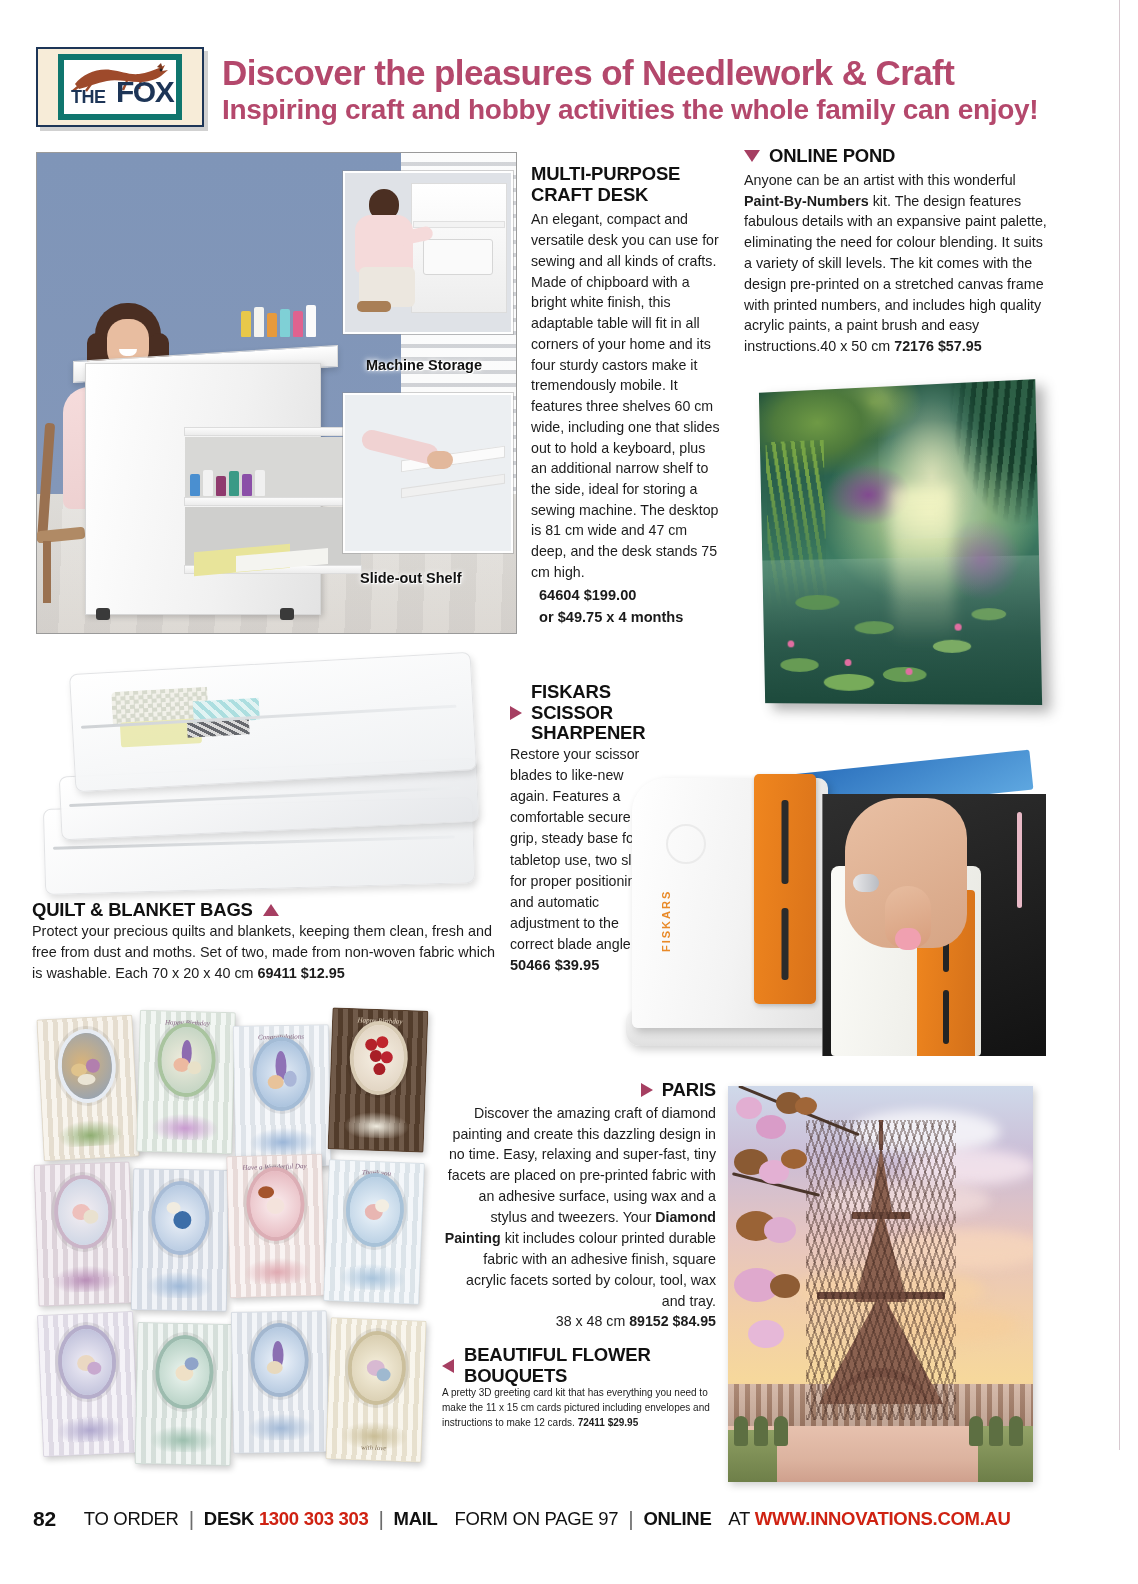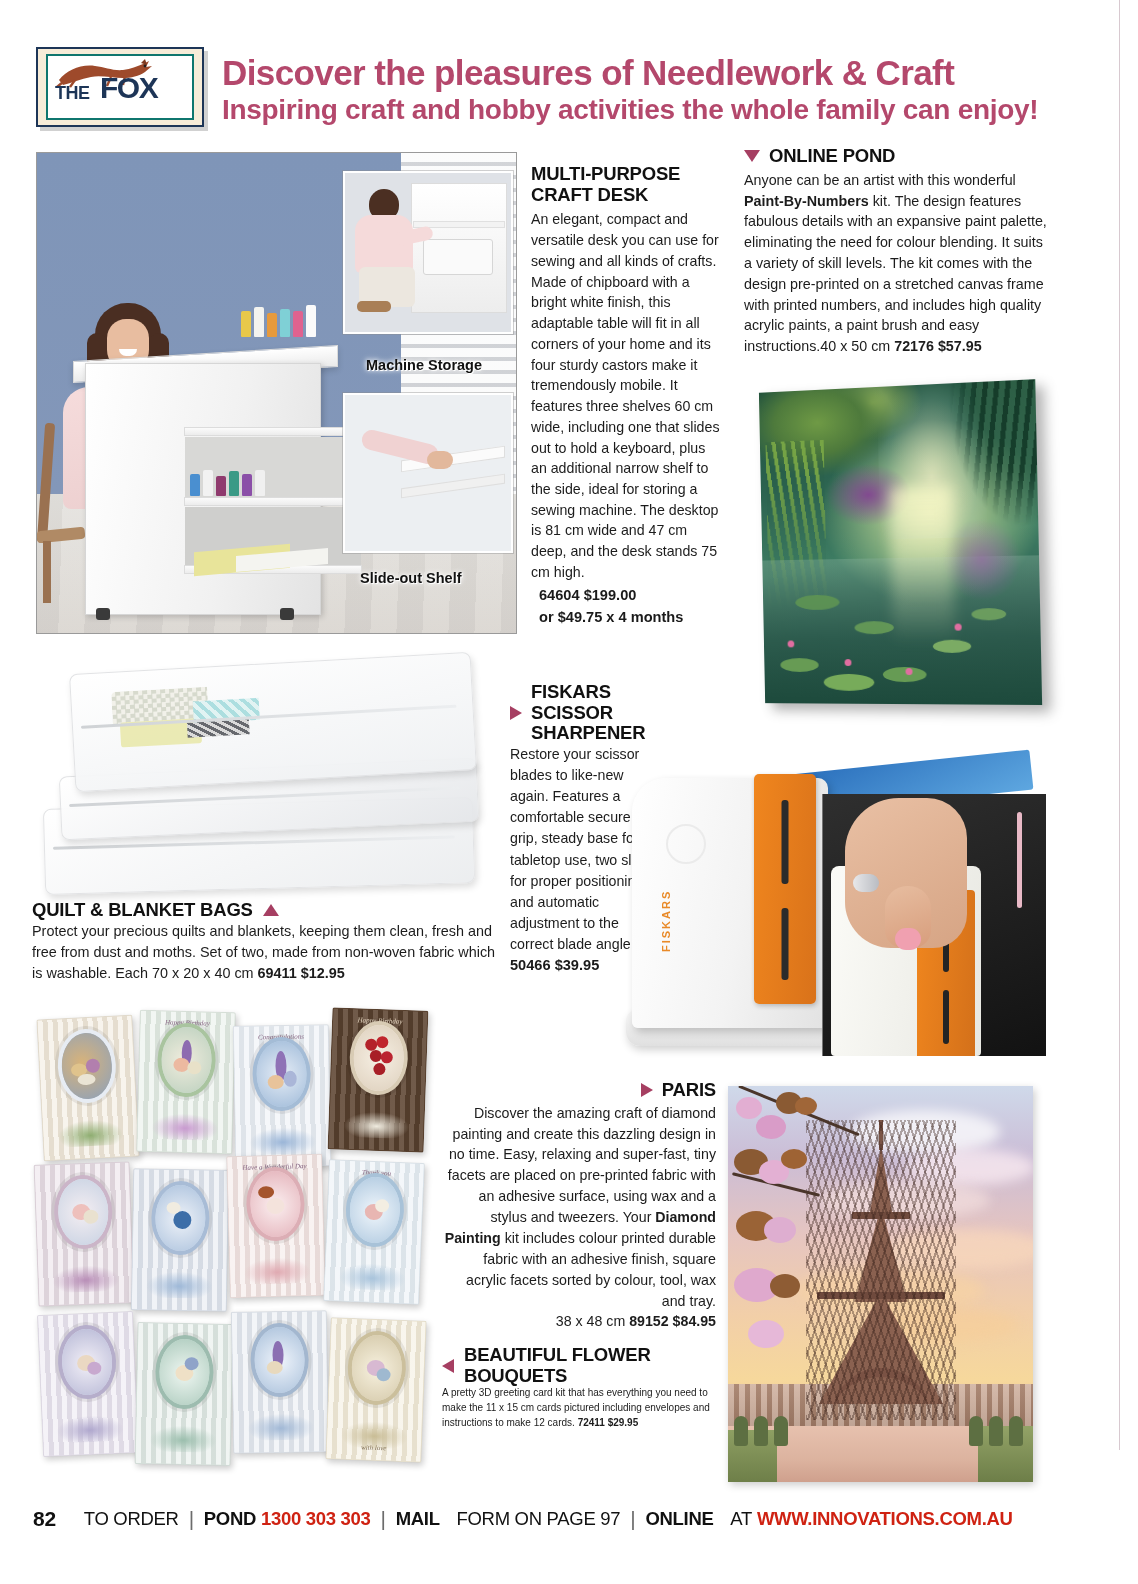--- a/index.html
+++ b/index.html
@@ -22,22 +22,22 @@
   .header { position: absolute; left: 0; top: 0; width: 1138px; height: 148px; }
   .logo-box {
     position: absolute; left: 36px; top: 47px;
     width: 168px; height: 80px;
     background: #f7ecd8;
     border: 2px solid #1d3557;
     box-shadow: 4px 4px 0 rgba(0,0,0,0.18);
     display: flex; align-items: center; justify-content: center;
   }
   .logo-inner {
-    width: 148px; height: 66px; background: #ffffff;
-    border: 2px solid #0f766e;
+    width: 124px; height: 66px; background: #ffffff;
+    border: 6px solid #0f766e;
     position: relative; overflow: hidden;
   }
   .fox-svg { position: absolute; left: 5px; top: 2px; }
   .logo-the {
     position: absolute; left: 7px; top: 27px;
     font-weight: bold; font-size: 18px; color: #1d3557;
     letter-spacing: -0.5px; font-family: "Liberation Sans", sans-serif;
   }
   .logo-fox {
     position: absolute; left: 52px; top: 17px;
@@ -746,21 +746,21 @@
       <span class="tri-l"></span>
       <span class="prod-title">BEAUTIFUL FLOWER BOUQUETS</span>
     </div>
     <div class="body-txt"><span>A pretty 3D greeting card kit that has everything you need to make the 11 x 15 cm cards pictured including envelopes and instructions to make 12 cards. </span><b>72411 $29.95</b></div>
   </div>
 
   <div class="footer">
     <span class="f-page">82</span>
     <span class="f-light">TO ORDER</span>
     <span class="f-sep">|</span>
-    <span>POND</span>
+    <span>DESK</span>
     <span>&nbsp;</span>
     <span class="f-red">1300 303 303</span>
     <span class="f-sep">|</span>
     <span>MAIL</span>
     <span>&nbsp;</span>
     <span class="f-light">FORM ON PAGE 97</span>
     <span class="f-sep">|</span>
     <span>ONLINE</span>
     <span>&nbsp;</span>
     <span class="f-light">AT</span>

